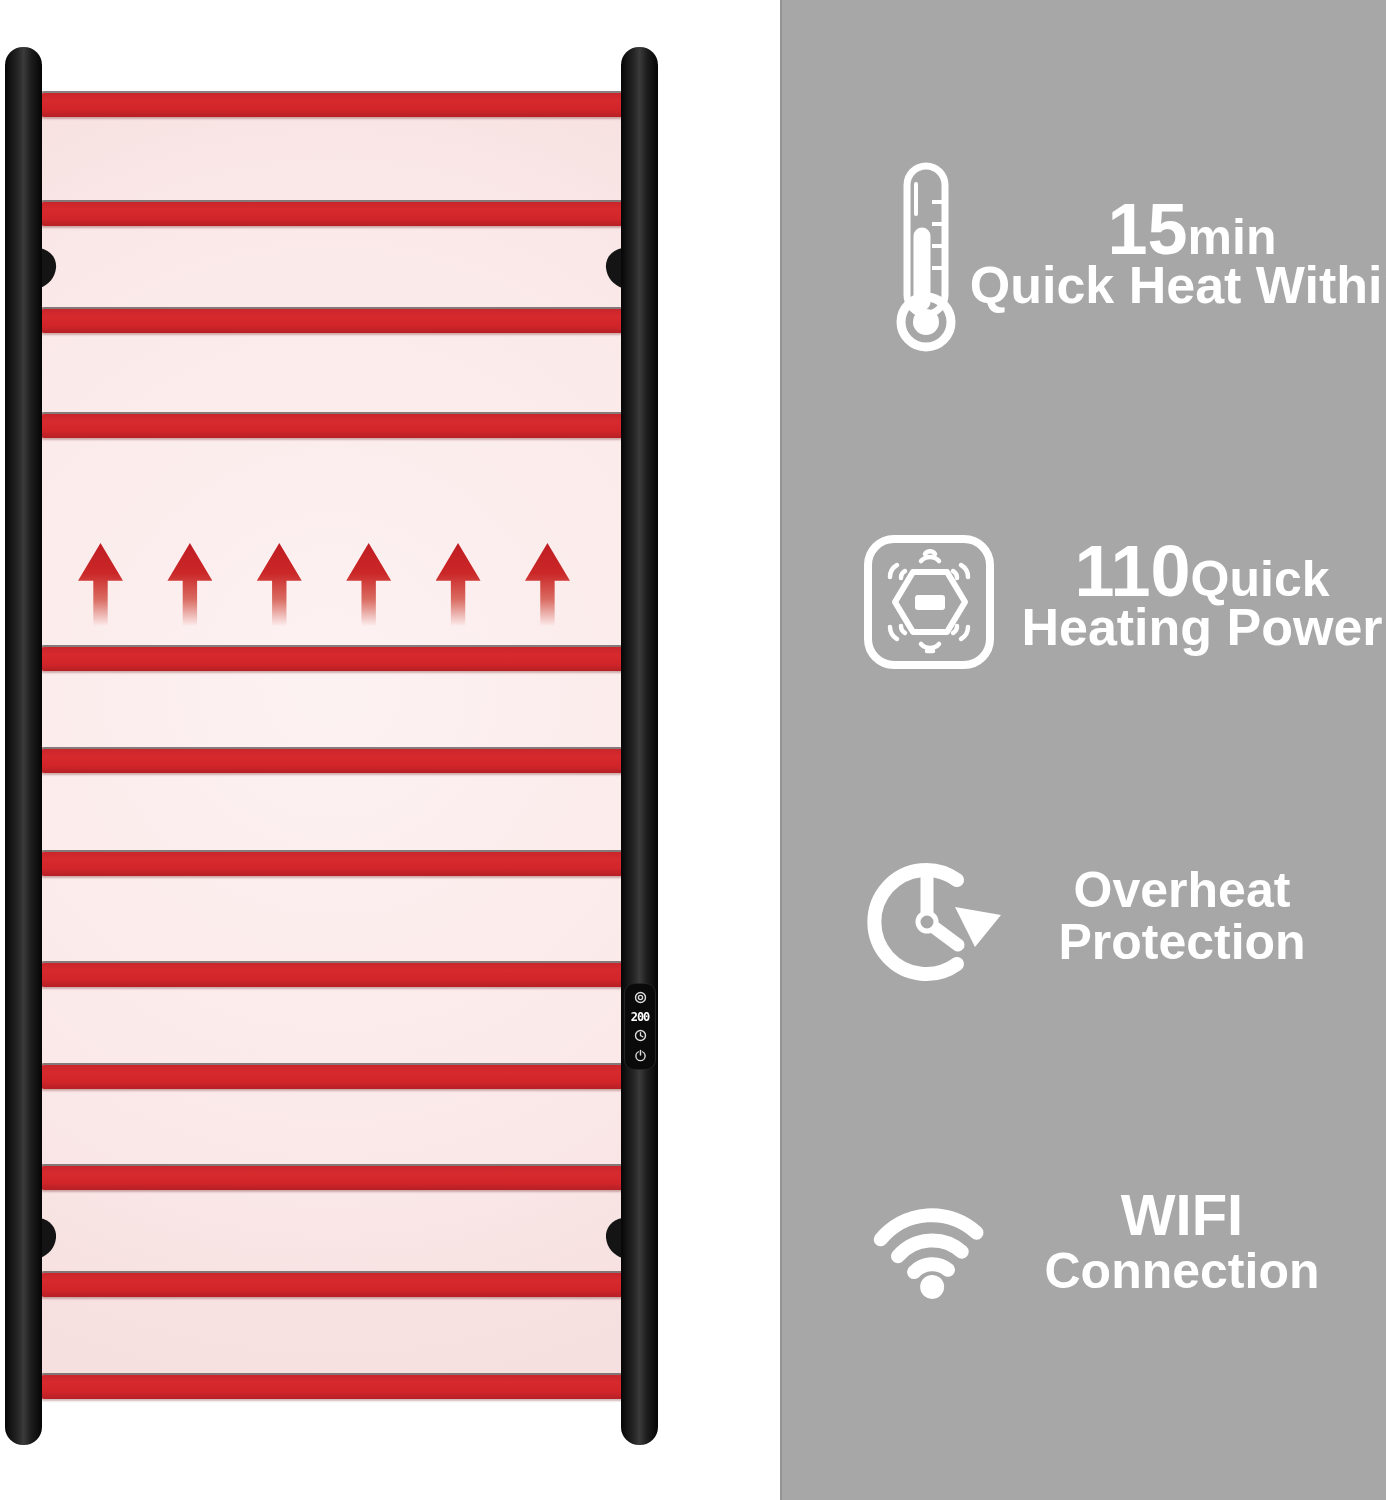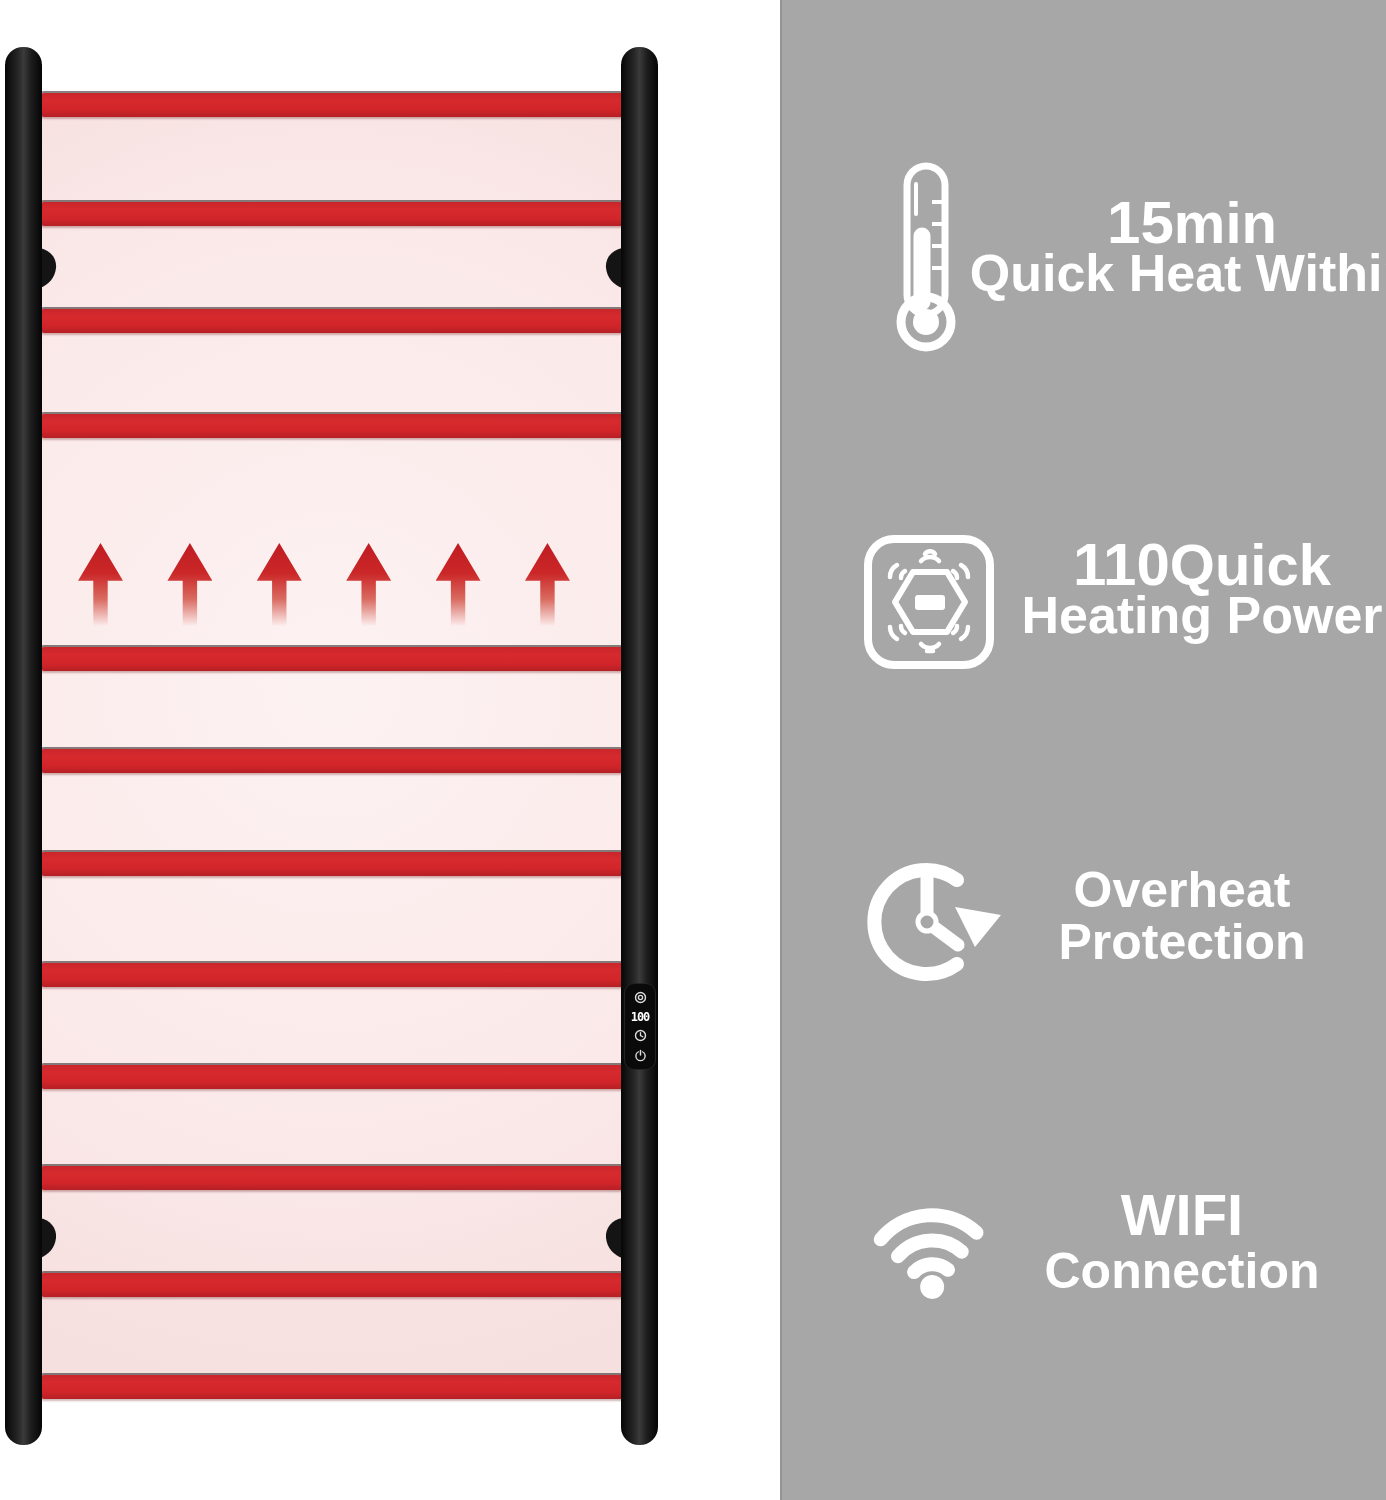--- a/index.html
+++ b/index.html
@@ -55,22 +55,22 @@
 
   
   .feature-panel{
     position:absolute;left:780px;top:0;width:606px;height:1500px;
     background:#a7a7a7;border-left:2px solid #949494;box-sizing:border-box;
     color:#ffffff;
   }
   .f-icon{position:absolute;}
   .f-text{position:absolute;width:520px;text-align:center;color:#ffffff;font-weight:bold;}
   .f-line1{line-height:1;white-space:nowrap;}
-  .f-line1 .big{font-size:60px;}
-  .f-line1 .small{font-size:58px;}
+  .f-line1 .big{font-size:72px;}
+  .f-line1 .small{font-size:50px;}
   .f-line2{font-size:52px;line-height:1;margin-top:-6px;white-space:nowrap;}
   .f-two-line .f-l1{font-size:50px;line-height:0.95;white-space:nowrap;}
   .f-two-line .f-l2{font-size:50px;line-height:0.95;margin-top:4px;white-space:nowrap;}
   .f4 .f-l1{font-size:58px;}
   .f4 .f-l2{font-size:50px;margin-top:6px;}
 
   svg{display:block;}
 </style>
 </head>
 <body>
@@ -117,21 +117,21 @@
     <div class="bar" style="top:1375px"></div>
 
     <div class="rail rail-left"></div>
     <div class="rail rail-right"></div>
 
     <div class="ctrl">
       <svg width="13" height="13" viewBox="0 0 13 13">
         <circle cx="6.5" cy="6.5" r="5" fill="none" stroke="#dddddd" stroke-width="1.4"></circle>
         <circle cx="6.5" cy="6.5" r="2.1" fill="none" stroke="#dddddd" stroke-width="1.4"></circle>
       </svg>
-      <div class="ctrl-display">100</div>
+      <div class="ctrl-display">200</div>
       <svg width="13" height="13" viewBox="0 0 13 13">
         <circle cx="6.5" cy="6.5" r="5" fill="none" stroke="#dddddd" stroke-width="1.4"></circle>
         <path d="M6.5,3.6 L6.5,6.5 L8.8,7.8" fill="none" stroke="#dddddd" stroke-width="1.3" stroke-linecap="round"></path>
       </svg>
       <svg width="13" height="13" viewBox="0 0 13 13">
         <circle cx="6.5" cy="7" r="4.6" fill="none" stroke="#dddddd" stroke-width="1.4"></circle>
         <line x1="6.5" y1="1.2" x2="6.5" y2="6" stroke="#0a0a0a" stroke-width="3"></line>
         <line x1="6.5" y1="1.6" x2="6.5" y2="6" stroke="#dddddd" stroke-width="1.5" stroke-linecap="round"></line>
       </svg>
     </div>

